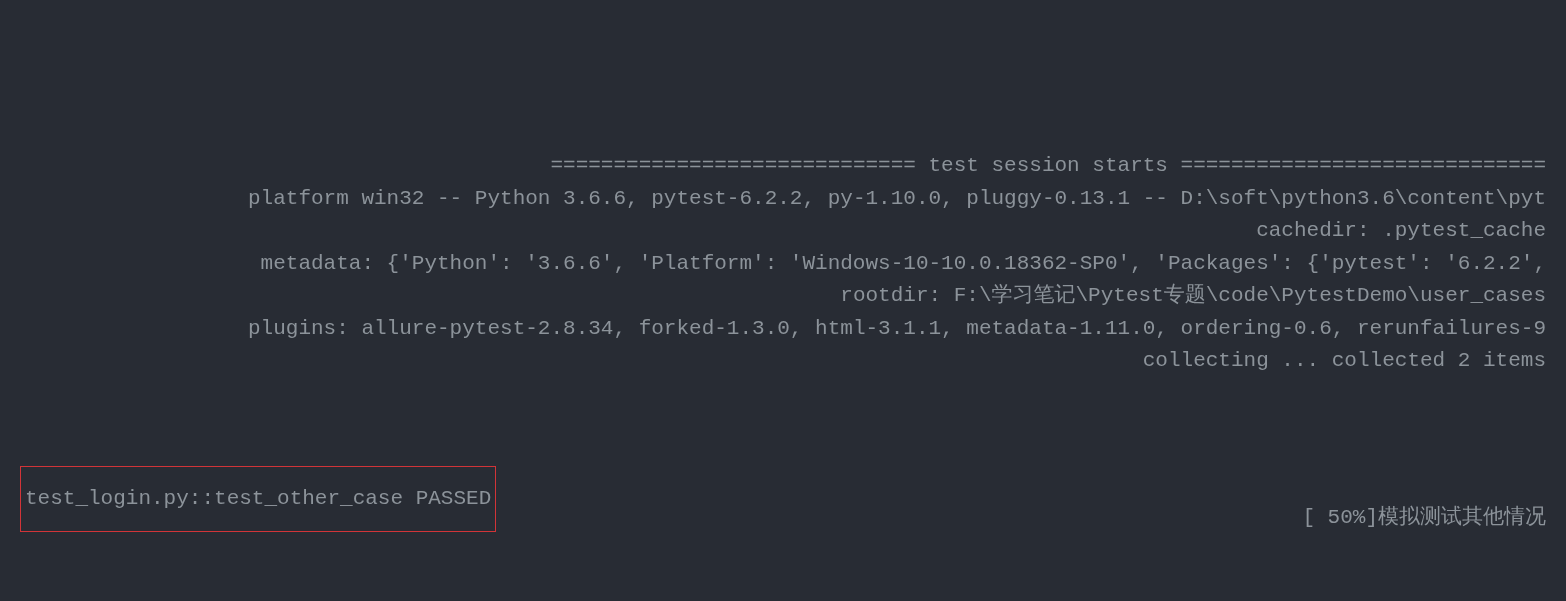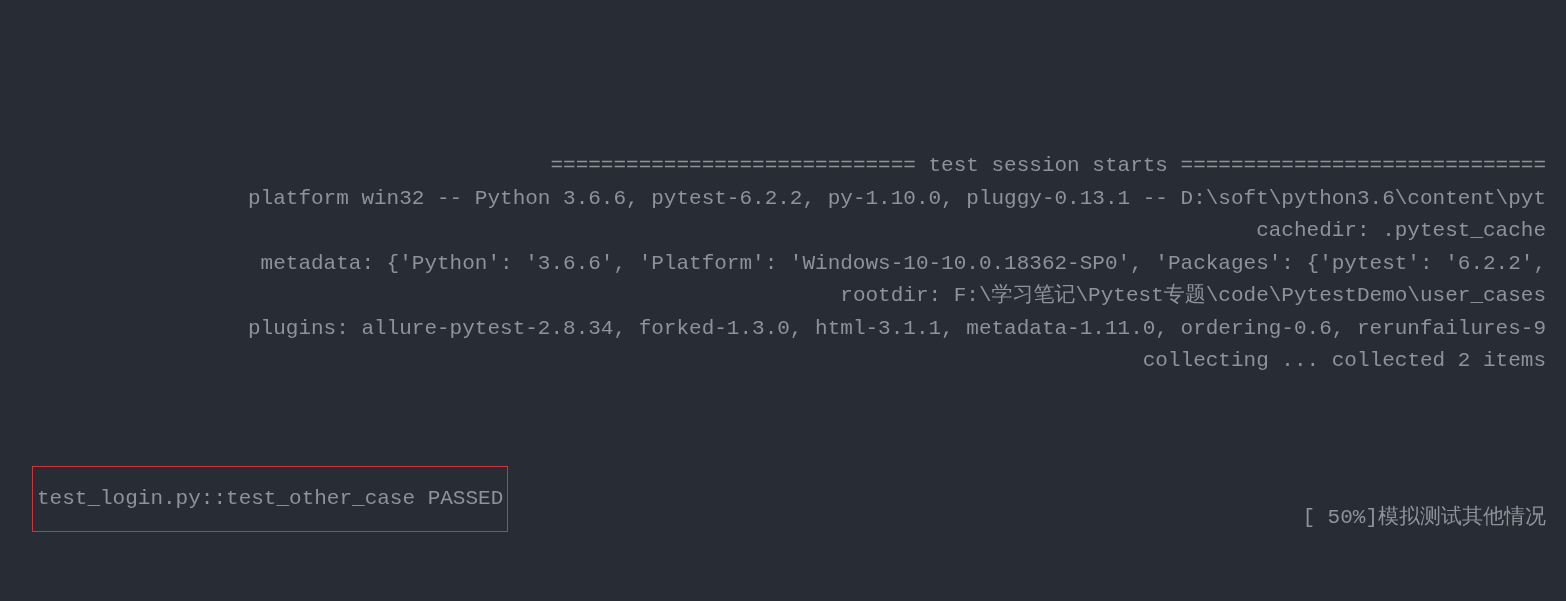--- a/index.html
+++ b/index.html
@@ -19,21 +19,21 @@
       height: 601px;
       line-height: 1.55;
     }
     .line {
       display: block;
     }
     .highlight-box {
       display: inline-block;
       border: 1px solid #d13438;
       padding: 16px 4px;
-      margin: 2px 12px;
+      margin: 2px 0;
     }
     .result-line {
       display: flex;
       justify-content: space-between;
       align-items: center;
       width: 100%;
       margin-top: 20px;
       margin-bottom: 6px;
     }
     .result-right {

